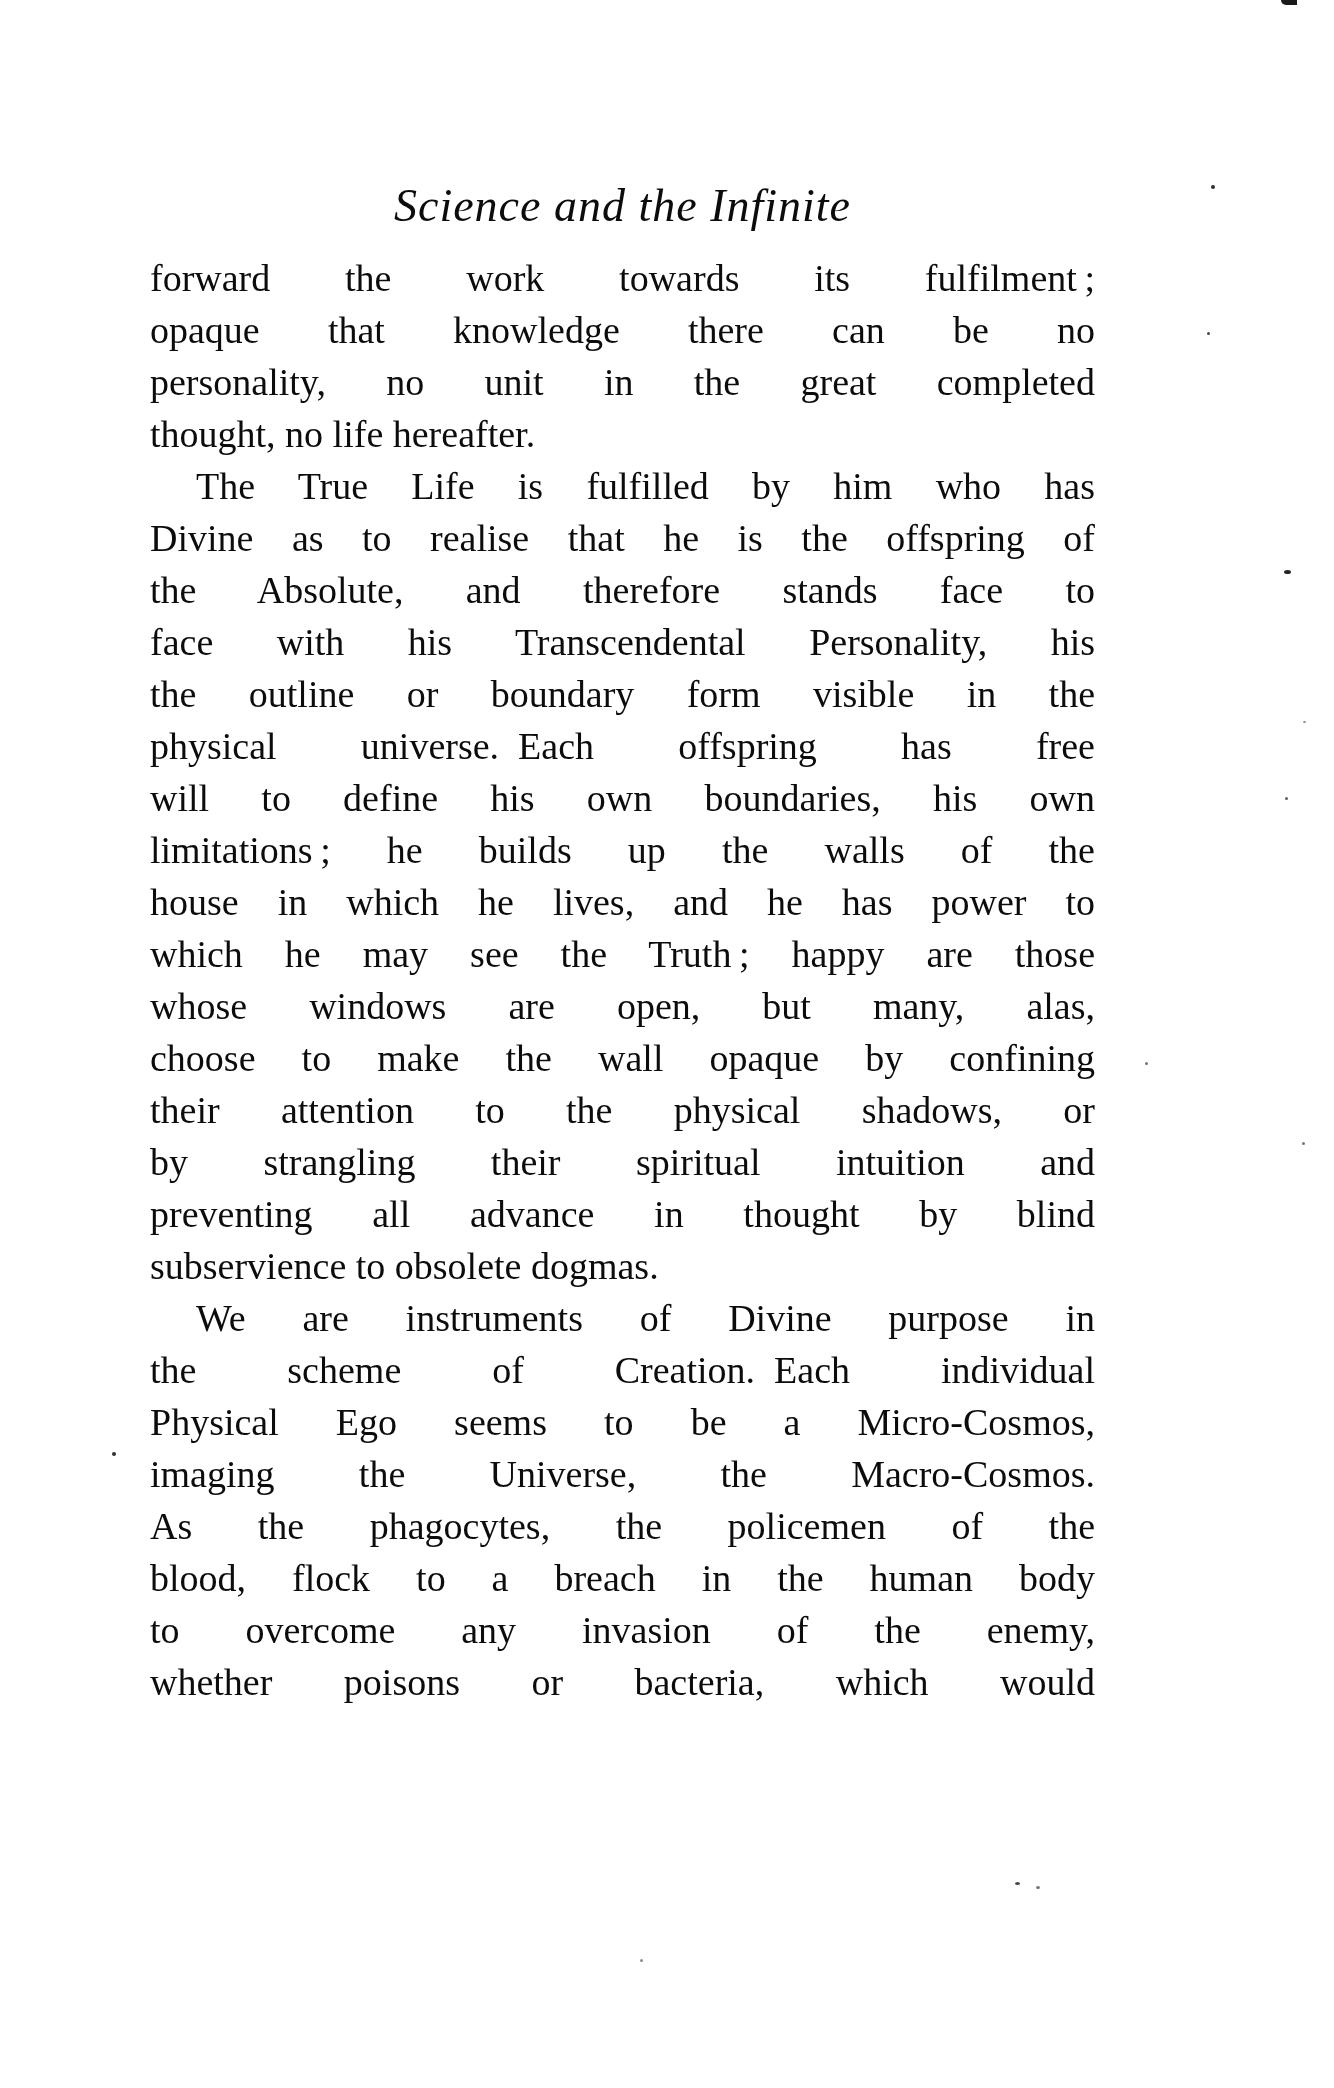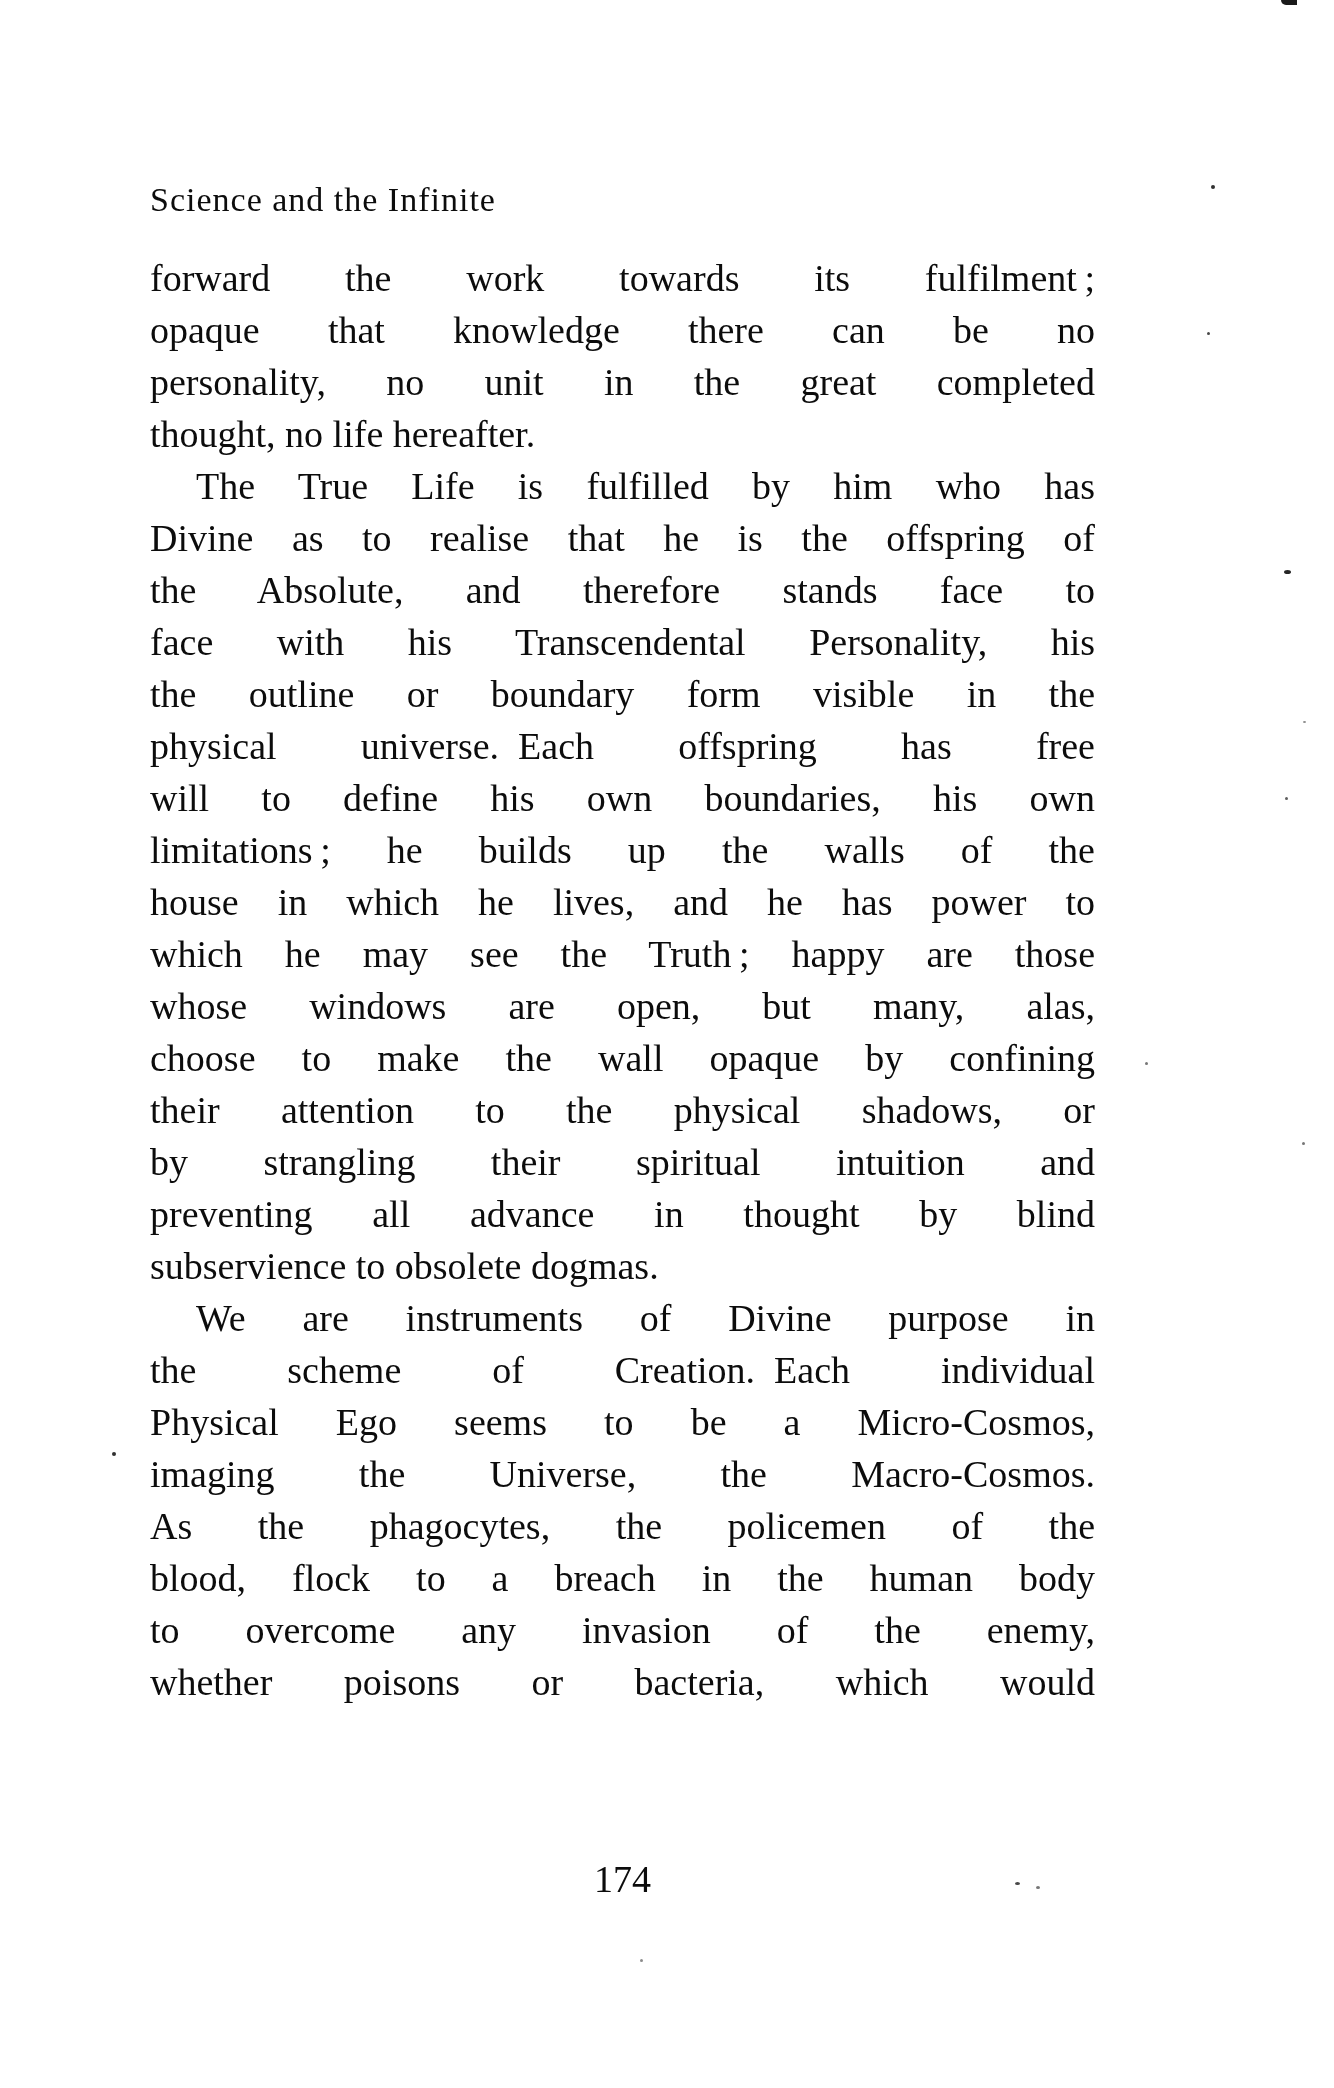--- a/index.html
+++ b/index.html
@@ -7,22 +7,23 @@
     position:relative;
     width:1334px;height:2088px;
     background:#ffffff;
     overflow:hidden;
     font-family:"Liberation Serif","DejaVu Serif",serif;
     color:#0c0c0c;
   }
   .running-title{
     position:absolute;
     left:150px;top:183px;width:945px;
-    text-align:left;
-    font-size:34px;
+    text-align:center;
+    font-style:italic;
+    font-size:46px;
     line-height:1;
     letter-spacing:1px;
     white-space:nowrap;
   }
   .text-body{
     position:absolute;
     left:150px;top:252px;width:945px;
   }
   .line{
     font-size:38px;
@@ -79,21 +80,20 @@
       <div class="line indent"><span>We are instruments of Divine purpose in</span></div>
       <div class="line"><span>the scheme of Creation. Each individual</span></div>
       <div class="line"><span>Physical Ego seems to be a Micro-Cosmos,</span></div>
       <div class="line"><span>imaging the Universe, the Macro-Cosmos.</span></div>
       <div class="line"><span>As the phagocytes, the policemen of the</span></div>
       <div class="line"><span>blood, flock to a breach in the human body</span></div>
       <div class="line"><span>to overcome any invasion of the enemy,</span></div>
       <div class="line"><span>whether poisons or bacteria, which would</span></div>
     </div>
 
-  <div class="folio">174</div>
 <div class="speck wedge" style="left: 1281px; top: 0px; width: 16px; height: 5px; opacity: 1;"></div>
     <div class="speck" style="left: 1211px; top: 185px; width: 4px; height: 4px; opacity: 0.9;"></div>
     <div class="speck" style="left: 1207px; top: 332px; width: 3px; height: 3px; opacity: 0.8;"></div>
     <div class="speck" style="left: 1284px; top: 570px; width: 7px; height: 4px; opacity: 0.95;"></div>
     <div class="speck" style="left: 294px; top: 586px; width: 3px; height: 3px; opacity: 0.5;"></div>
     <div class="speck" style="left: 1303px; top: 721px; width: 3px; height: 2px; opacity: 0.5;"></div>
     <div class="speck" style="left: 1285px; top: 797px; width: 3px; height: 3px; opacity: 0.7;"></div>
     <div class="speck" style="left: 1145px; top: 1062px; width: 3px; height: 3px; opacity: 0.6;"></div>
     <div class="speck" style="left: 1302px; top: 1142px; width: 3px; height: 3px; opacity: 0.6;"></div>
     <div class="speck" style="left: 112px; top: 1452px; width: 4px; height: 4px; opacity: 0.9;"></div>

